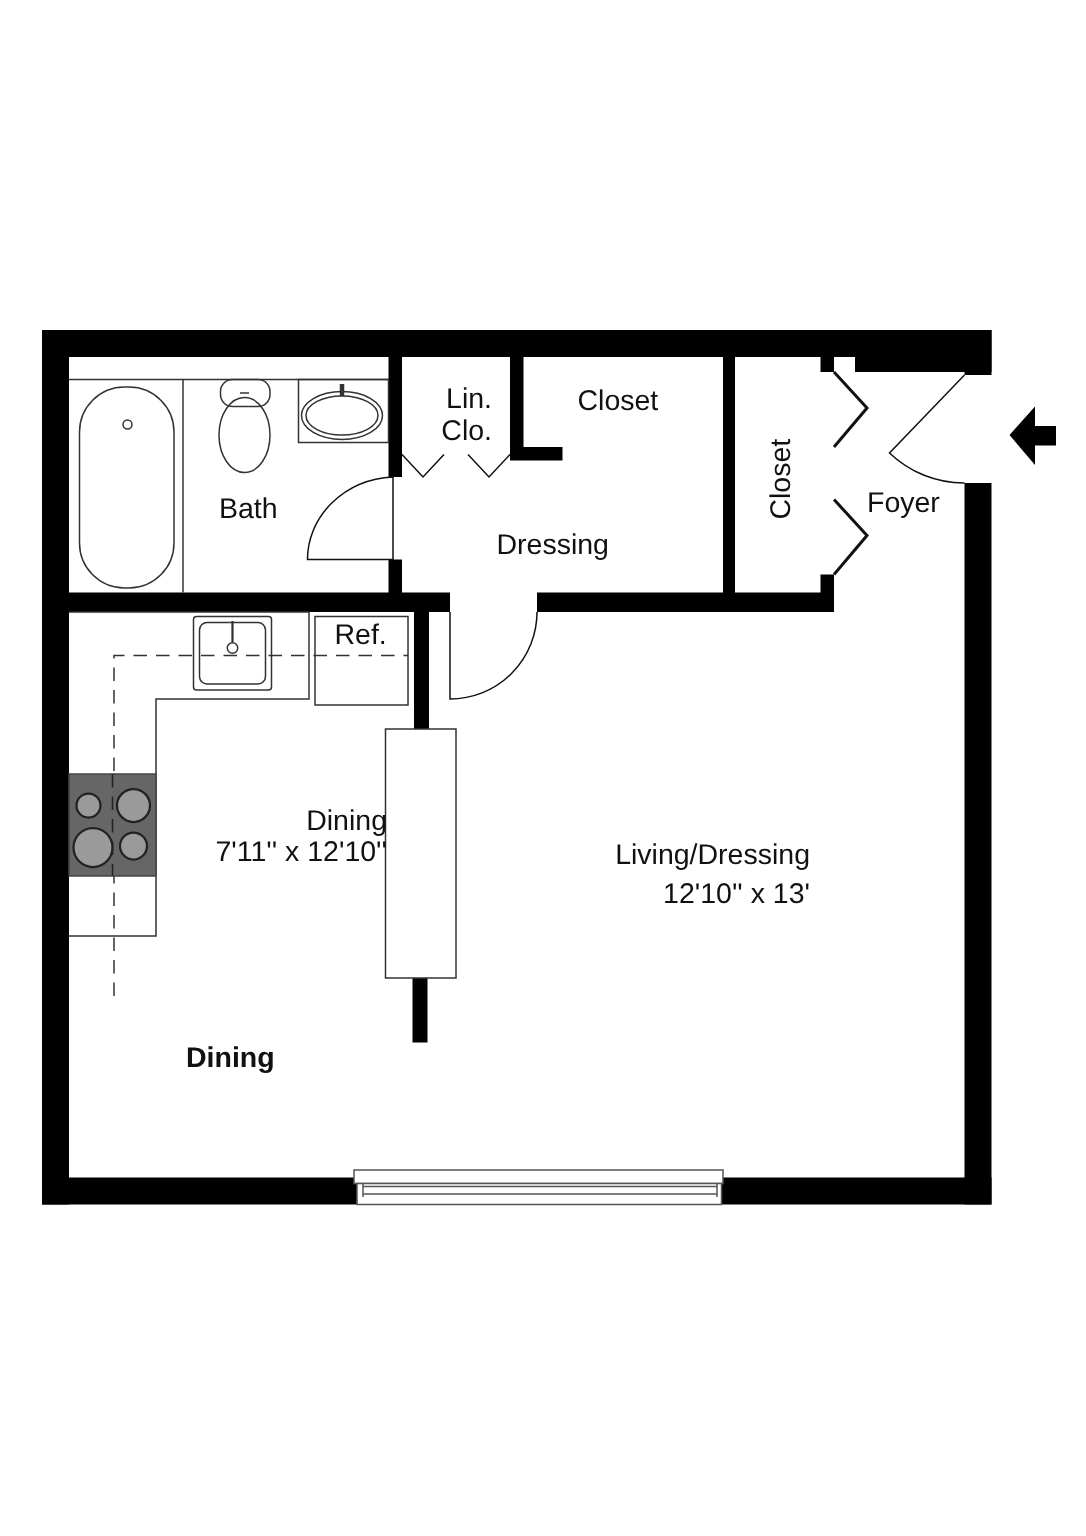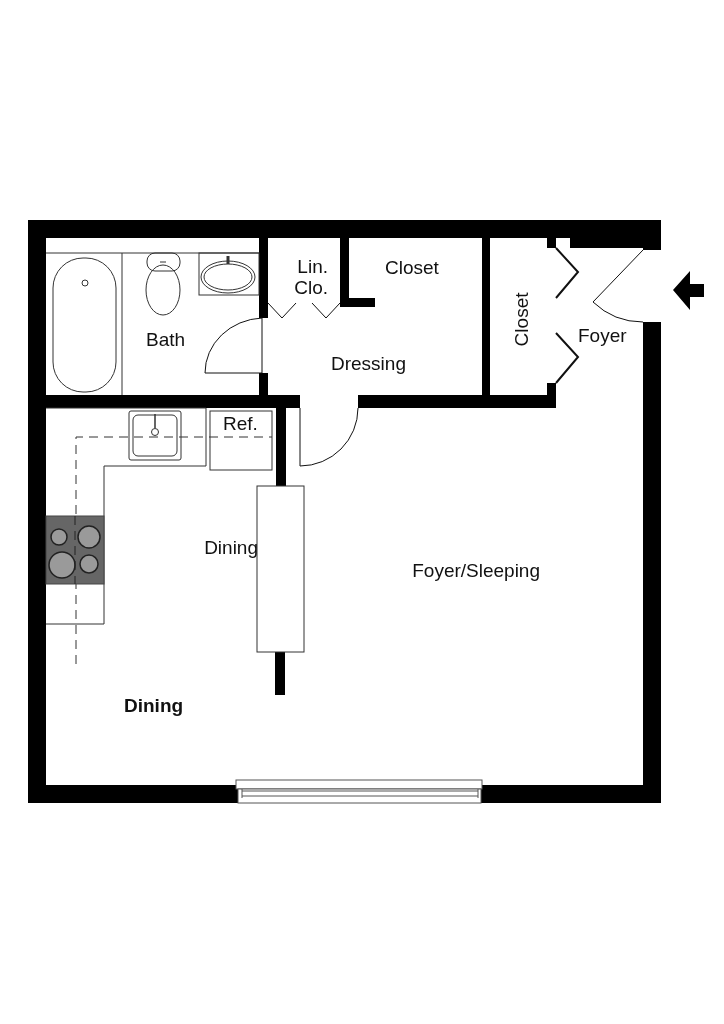--- a/index.html
+++ b/index.html
@@ -107,17 +107,19 @@
   <div>Lin.</div>
   <div>Clo.</div>
 </div>
 <div class="lbl" style="left:385px; top:258px;">Closet</div>
 <div class="lbl vert" style="left:490px; top:309px; width:64px; text-align:center;">Closet</div>
 <div class="lbl" style="left:578px; top:326px;">Foyer</div>
 <div class="lbl" style="left:331px; top:354px;text-align:center;">Dressing</div>
 <div class="lbl" style="left:223px; top:414px;">Ref.</div>
 <div class="lbl center" style="left:108px; top:538px; width:150px;">
   <div>Dining</div>
+  <div>7'11'' x 12'10''</div>
 </div>
 <div class="lbl center" style="left:380px; top:558px; width:160px; line-height:1.35;">
-  <div>Foyer/Sleeping</div>
+  <div>Living/Dressing</div>
+  <div>12'10'' x 13'</div>
 </div>
 <div class="lbl" style="left:124px; top:696px;font-weight:bold;">Dining</div>
 
 </body></html>

